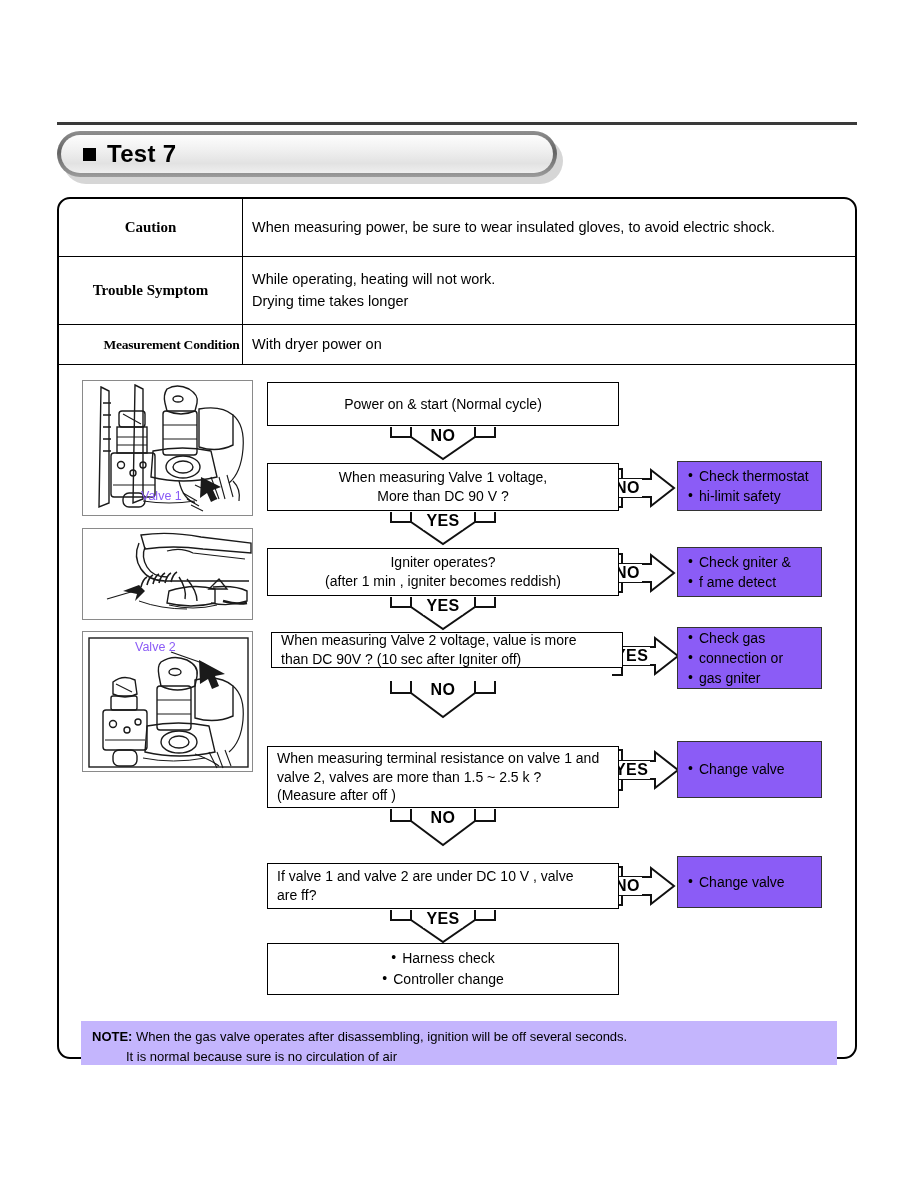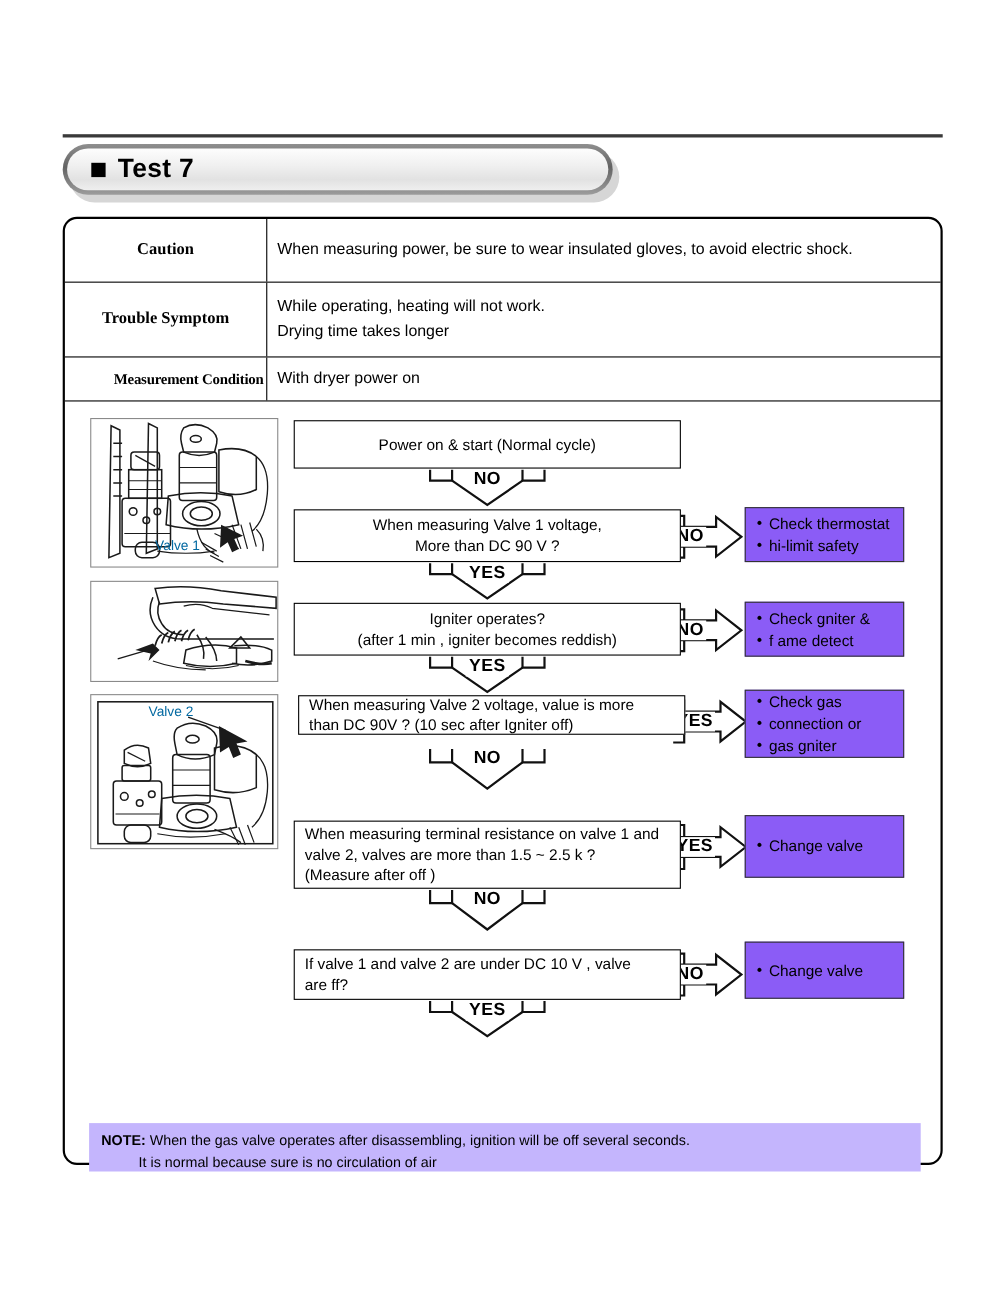--- a/index.html
+++ b/index.html
@@ -114,21 +114,21 @@
   .photo {
     position: absolute;
     border: 1px solid #8a8a8a;
     background: #fff;
     overflow: hidden;
   }
   .photo svg { display: block; }
   .photo .cap {
     position: absolute;
     font-size: 12.5px;
-    color: #0369a1;
+    color: #8b5cf6;
     background: transparent;
   }
 
   
   .fbox {
     position: absolute;
     border: 1px solid #000;
     background: #fff;
     display: flex;
     align-items: center;
@@ -386,20 +386,24 @@
       </div>
     </div>
 
     <div class="fbox" style="left:208px; top:497px; width:352px; height:46px;">
       <div class="pad">
         <div>If valve 1 and valve 2 are under DC 10 V      , valve</div>
         <div>are    ff?</div>
       </div>
     </div>
 
+    <div class="finalbox" style="left:208px; top:577px; width:352px; height:52px;">
+      <div class="li">Harness check</div>
+      <div class="li">Controller change</div>
+    </div>
 
     <div class="rbox" style="left:618px; top:95px; width:145px; height:50px;">
       <ul>
         <li>Check thermostat</li>
         <li style="padding-left:11px">
           
           <span>hi-limit safety</span>
         </li>
       </ul>
     </div>

